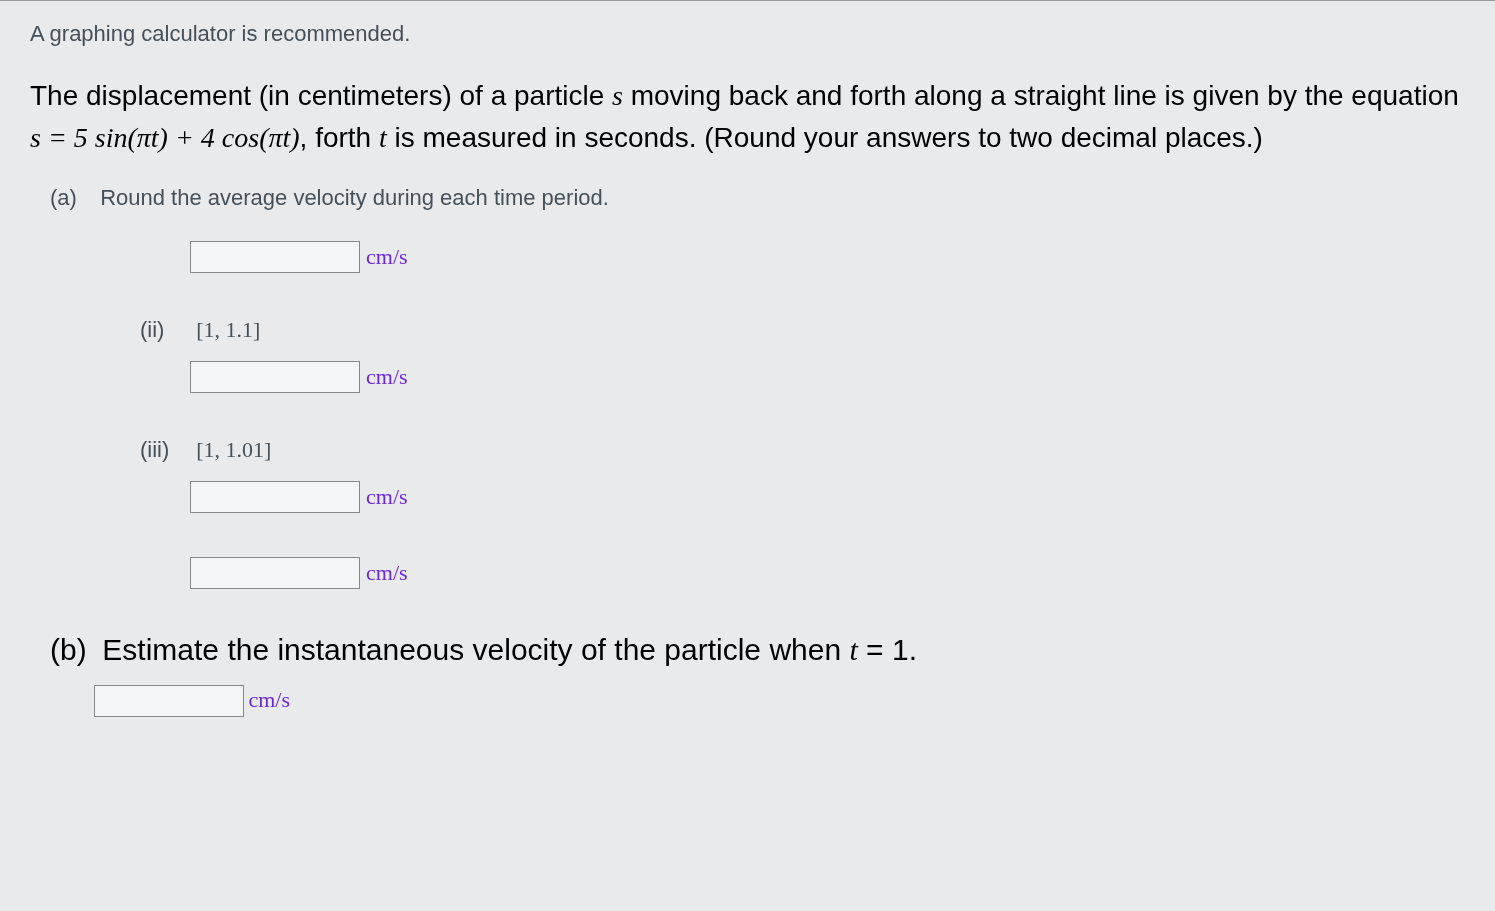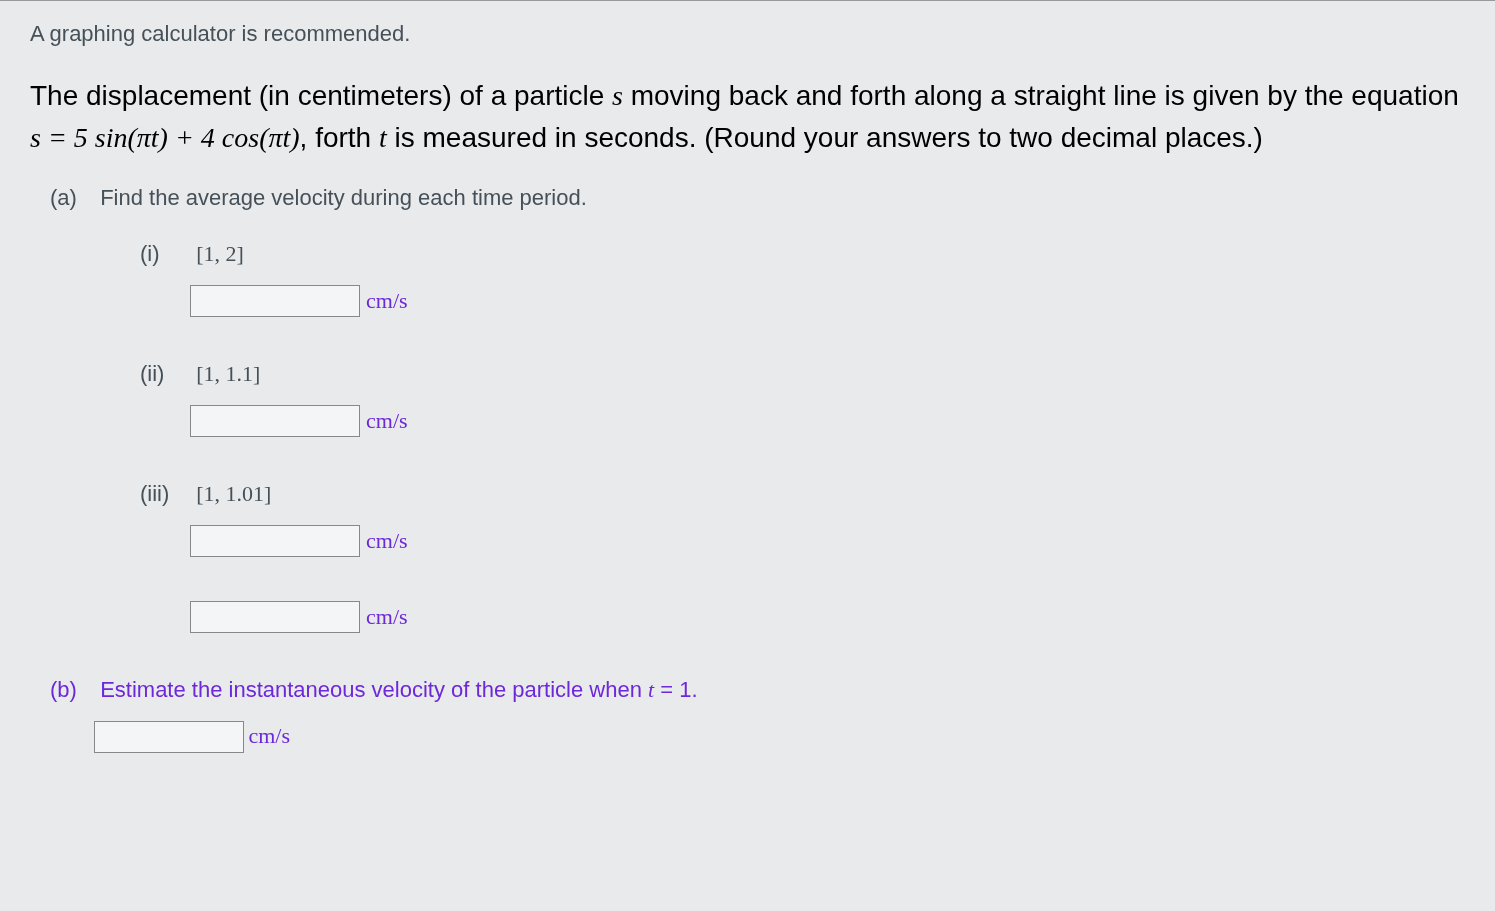--- a/index.html
+++ b/index.html
@@ -82,22 +82,22 @@
   }
   .part-b {
     padding-left: 20px;
     margin-top: 20px;
   }
   .part-b .lbl {
     display: inline-block;
     width: 44px;
   }
   .part-b-text {
-    font-size: 22px;
-    color: #6d28d9;
+    font-size: 30px;
+    color: #000000;
     margin-bottom: 18px;
   }
   .part-b-answer {
     padding-left: 44px;
   }
   .part-b-answer .answer-input {
     width: 150px;
   }
   .tvar {
     font-style: italic;
@@ -111,28 +111,24 @@
 
   <div class="intro-line">A graphing calculator is recommended.</div>
 
   <div class="problem-text">
     <span>The displacement (in centimeters) of a particle </span><span class="equation">s</span><span> moving back and forth along a straight line is given by the equation </span><br>
     <span class="equation">s = 5 sin(πt) + 4 cos(πt)</span><span>, forth </span><span class="equation">t</span><span> is measured in seconds. (Round your answers to two decimal places.)</span>
   </div>
 
   <div class="part-label">
     <span class="lbl">(a)</span>
-    <span>Find the average velocity during each time period.</span>
+    <span>Round the average velocity during each time period.</span>
   </div>
 
   <div class="sub-item">
-    <div class="sub-label">
-      <span class="sub-roman">(i)</span>
-      <span class="interval">[1, 2]</span>
-    </div>
     <div class="answer-row">
       <input type="text" class="answer-input" style="">
       <span class="unit">cm/s</span>
     </div>
   </div>
 
   <div class="sub-item">
     <div class="sub-label">
       <span class="sub-roman">(ii)</span>
       <span class="interval">[1, 1.1]</span>

